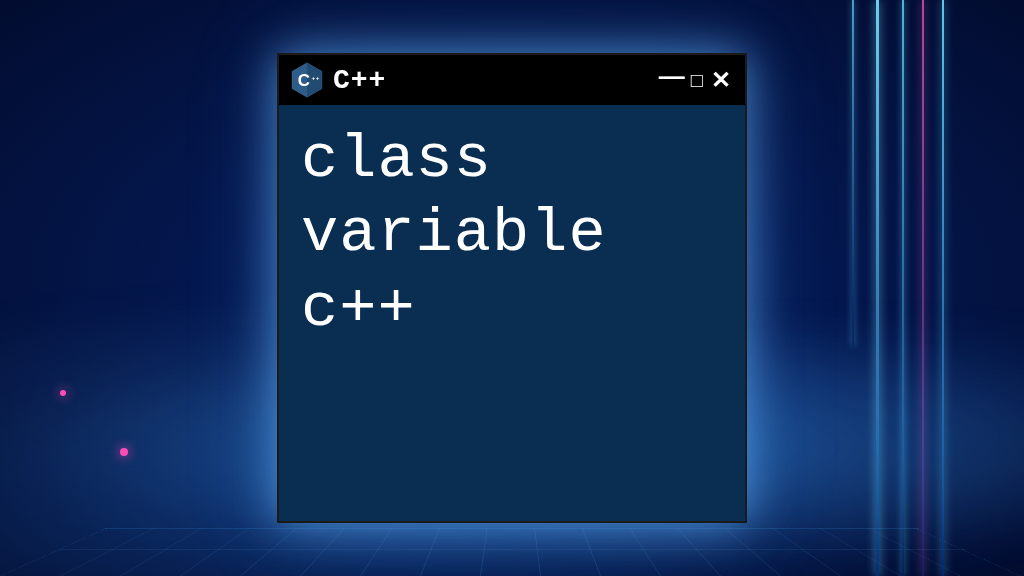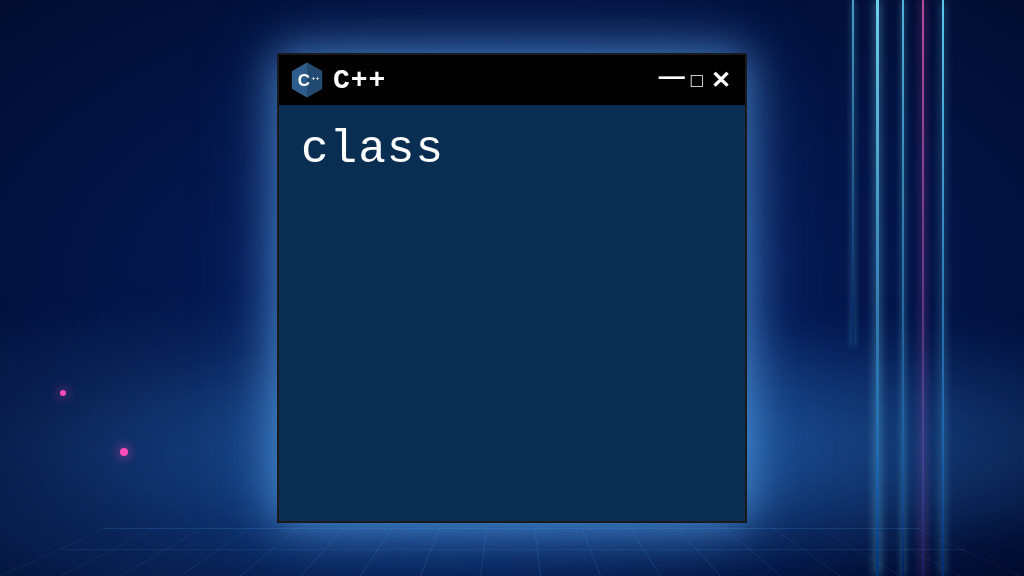--- a/index.html
+++ b/index.html
@@ -153,21 +153,21 @@
 
     .ctrl-min { font-size: 26px; position: relative; top: -4px; letter-spacing: -2px;}
     .ctrl-max { font-size: 20px; }
     .ctrl-close { font-size: 24px; }
 
     .window-body {
       flex: 1;
       padding: 18px 22px;
       color: #ffffff;
       font-family: 'Courier New', monospace;
-      font-size: 46px;
+      font-size: 62px;
       line-height: 1.2;
       letter-spacing: 1px;
     }
   </style>
 </head>
 <body>
 
 <div class="bg-decoration">
   <div class="grid-bottom"></div>
   <div class="wave"></div>
@@ -194,14 +194,15 @@
     </div>
     <div class="app-title">C++</div>
     <div class="window-controls">
       <span class="ctrl-btn ctrl-min">—</span>
       <span class="ctrl-btn ctrl-max">□</span>
       <span class="ctrl-btn ctrl-close">✕</span>
     </div>
   </div>
   <div class="window-body">
     <div>class</div>
+    <div>variable c++</div>
   </div>
 </div>
 
 </body></html>

